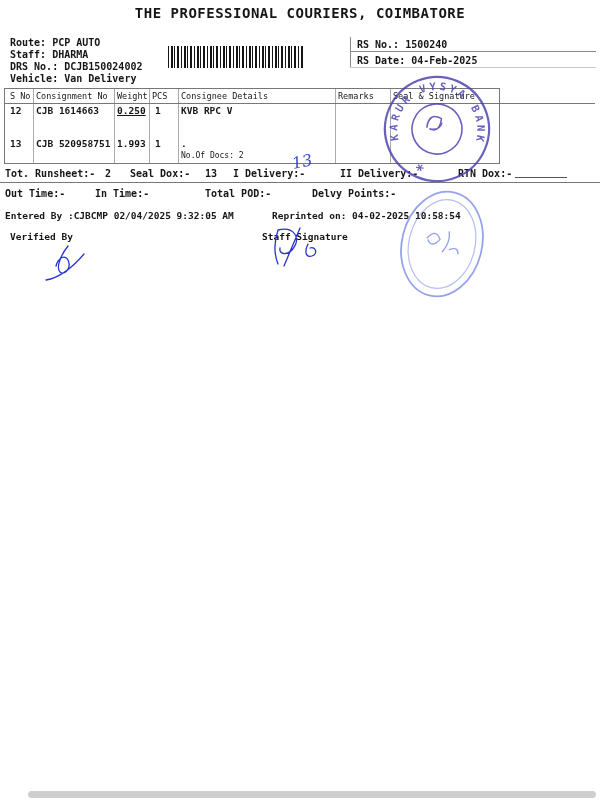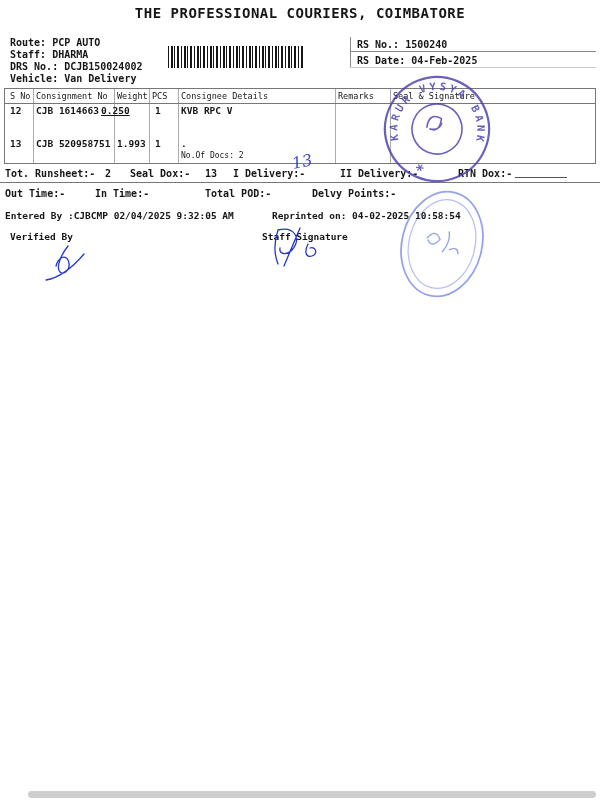--- a/index.html
+++ b/index.html
@@ -53,42 +53,42 @@
   </div>
 
   <div class="abs barcode" style="left:168px; top:46px; width:136px; height:22px;"></div>
 
   <div class="abs vline" style="left:350px; top:37px; height:30px;"></div>
   <div class="abs b t10" style="left:357px; top:39px;">RS No.: 1500240</div>
   <div class="abs hline" style="left:350px; top:51px; width:246px;"></div>
   <div class="abs b t10" style="left:357px; top:55px;">RS Date: 04-Feb-2025</div>
   <div class="abs hline" style="left:350px; top:67px; width:246px; background:#c8c8c8;"></div>
 
-  <div class="abs table-box" style="left:4px; top:88px; width:592px; height:76px;">
+  <div class="abs table-box" style="left:4px; top:88px; width:496px; height:76px;">
 
     <div class="grid-v" style="left:28px;  height:74px;"></div>
     <div class="grid-v" style="left:109px; height:74px;"></div>
     <div class="grid-v" style="left:144px; height:74px;"></div>
     <div class="grid-v" style="left:173px; height:74px;"></div>
     <div class="grid-v" style="left:330px; height:74px;"></div>
     <div class="grid-v" style="left:385px; height:74px;"></div>
     <div class="abs hline" style="left:0; top:14px; width:590px; background:#777;"></div>
 
     <div class="abs t85" style="left:5px;   top:2px;">S No</div>
     <div class="abs t85" style="left:31px;  top:2px;">Consignment No</div>
     <div class="abs t85" style="left:112px; top:2px;">Weight</div>
     <div class="abs t85" style="left:147px; top:2px;">PCS</div>
     <div class="abs t85" style="left:176px; top:2px;">Consignee Details</div>
     <div class="abs t85" style="left:333px; top:2px;">Remarks</div>
     <div class="abs t85" style="left:388px; top:2px;">Seal &amp; Signature</div>
 
     <div>
       <div class="abs b t95" style="left:5px;   top:16px;">12</div>
       <div class="abs b t95" style="left:31px;  top:16px;">CJB 1614663</div>
-      <div class="abs b t95" style="left:96px; top:16px;text-decoration:underline;">0.250</div>
+      <div class="abs b t95" style="left:112px; top:16px;text-decoration:underline;">0.250</div>
       <div class="abs b t95" style="left:150px; top:16px;">1</div>
       <div class="abs b t95" style="left:176px; top:16px;">KVB RPC V</div>
     </div>
 
     <div>
       <div class="abs b t95" style="left:5px;   top:49px;">13</div>
       <div class="abs b t95" style="left:31px;  top:49px;">CJB 520958751</div>
       <div class="abs b t95" style="left:112px; top:49px;">1.993</div>
       <div class="abs b t95" style="left:150px; top:49px;">1</div>
       <div class="abs b t95" style="left:176px; top:49px;">.</div>

